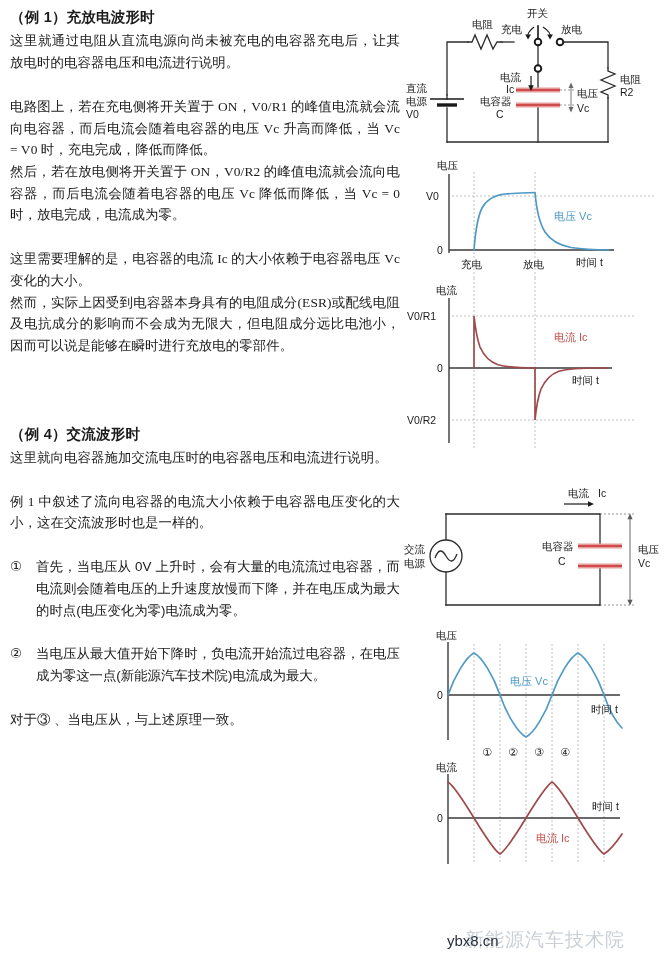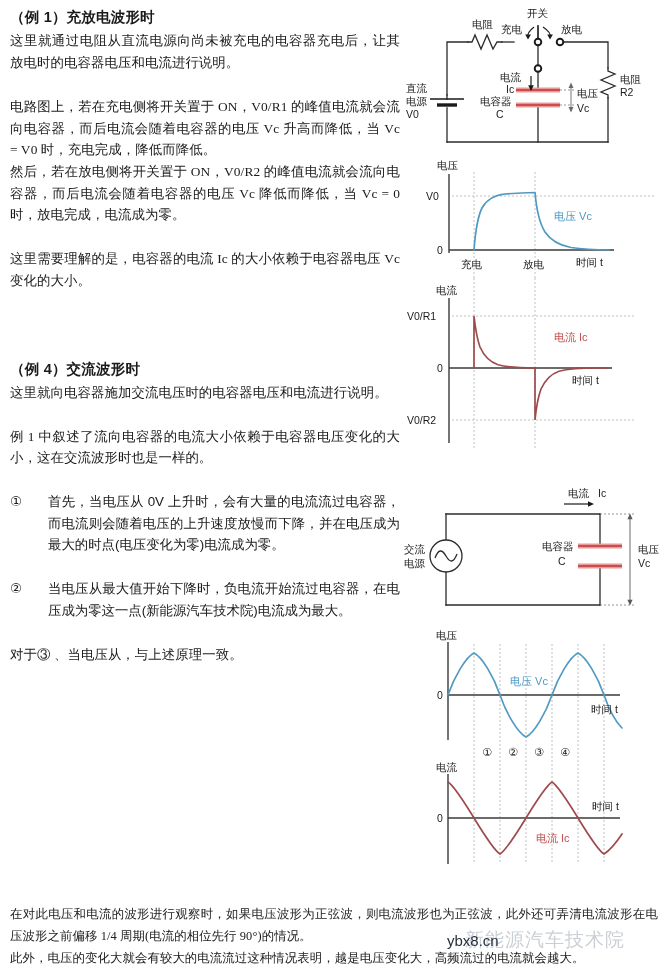--- a/index.html
+++ b/index.html
@@ -53,21 +53,20 @@
     margin: 0;
   }
   .numitem .marker {
     width: 26px;
     flex: 0 0 26px;
     text-align: left;
   }
   .numitem .body {
     flex: 1 1 auto;
     text-align: justify;
-    margin-left: 12px;
   }
 
   
   .bottomblock {
     position: absolute;
     left: 10px;
     top: 903px;
     width: 648px;
     font-size: 12.4px;
     line-height: 1.78;
@@ -116,20 +115,21 @@
     <div class="para">这里就通过电阻从直流电源向尚未被充电的电容器充电后，让其放电时的电容器电压和电流进行说明。</div>
 
     <div class="gap-md"></div>
 
     <div class="para">电路图上，若在充电侧将开关置于 ON，V0/R1 的峰值电流就会流向电容器，而后电流会随着电容器的电压 Vc 升高而降低，当 Vc = V0 时，充电完成，降低而降低。</div>
     <div class="para">然后，若在放电侧将开关置于 ON，V0/R2 的峰值电流就会流向电容器，而后电流会随着电容器的电压 Vc 降低而降低，当 Vc = 0 时，放电完成，电流成为零。</div>
 
     <div class="gap-md"></div>
 
     <div class="para">这里需要理解的是，电容器的电流 Ic 的大小依赖于电容器电压 Vc 变化的大小。</div>
+    <div class="para">然而，实际上因受到电容器本身具有的电阻成分(ESR)或配线电阻及电抗成分的影响而不会成为无限大，但电阻成分远比电池小，因而可以说是能够在瞬时进行充放电的零部件。</div>
 
     <div class="gap-xl"></div>
     <div class="gap-md"></div>
 
     <div class="heading">（例 4）交流波形时</div>
     <div class="para">这里就向电容器施加交流电压时的电容器电压和电流进行说明。</div>
 
     <div class="gap-md"></div>
 
     <div class="para">例 1 中叙述了流向电容器的电流大小依赖于电容器电压变化的大小，这在交流波形时也是一样的。</div>
@@ -146,24 +146,20 @@
     <div class="numitem">
       <span class="marker">②</span>
       <span class="body">当电压从最大值开始下降时，负电流开始流过电容器，在电压成为零这一点(新能源汽车技术院)电流成为最大。</span>
     </div>
 
     <div class="gap-md"></div>
 
     <div class="para">对于③ 、当电压从，与上述原理一致。</div>
   </div>
 
-  <div class="bottomblock">
-    <div class="para">在对此电压和电流的波形进行观察时，如果电压波形为正弦波，则电流波形也为正弦波，此外还可弄清电流波形在电压波形之前偏移 1/4 周期(电流的相位先行 90°)的情况。</div>
-    <div class="para">此外，电压的变化大就会有较大的电流流过这种情况表明，越是电压变化大，高频流过的电流就会越大。</div>
-  </div>
 
   <div class="fig" style="left:404px; top:2px;">
     <svg width="262" height="152" viewBox="0 0 262 152">
 
       <g stroke="#2b2b2b" stroke-width="1.3" fill="none" stroke-linecap="square">
 
         <path d="M43,93 L43,40 L64,40"></path>
 
         <path d="M64,40 L68,40 L71,33 L77,47 L83,33 L89,47 L93,40 L98,40"></path>
         <path d="M98,40 L110,40"></path>

